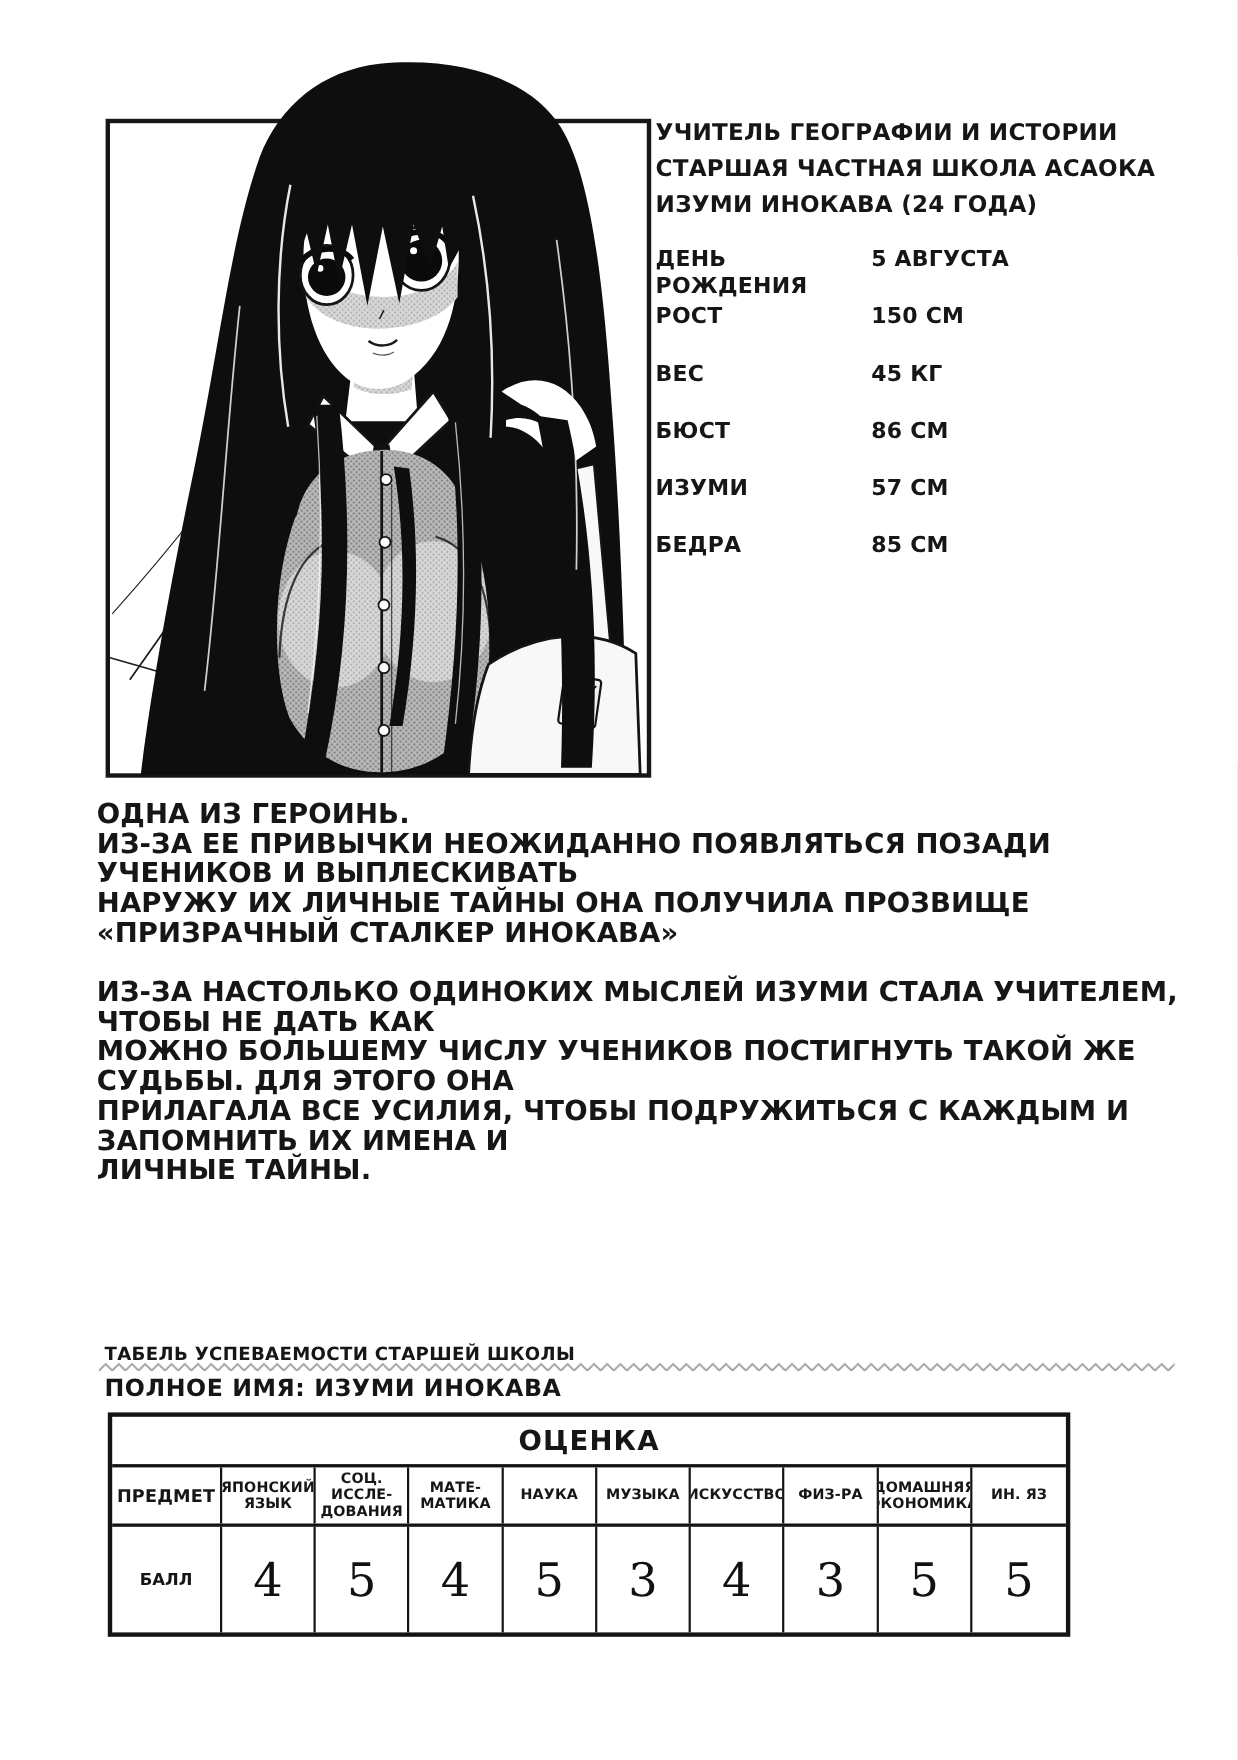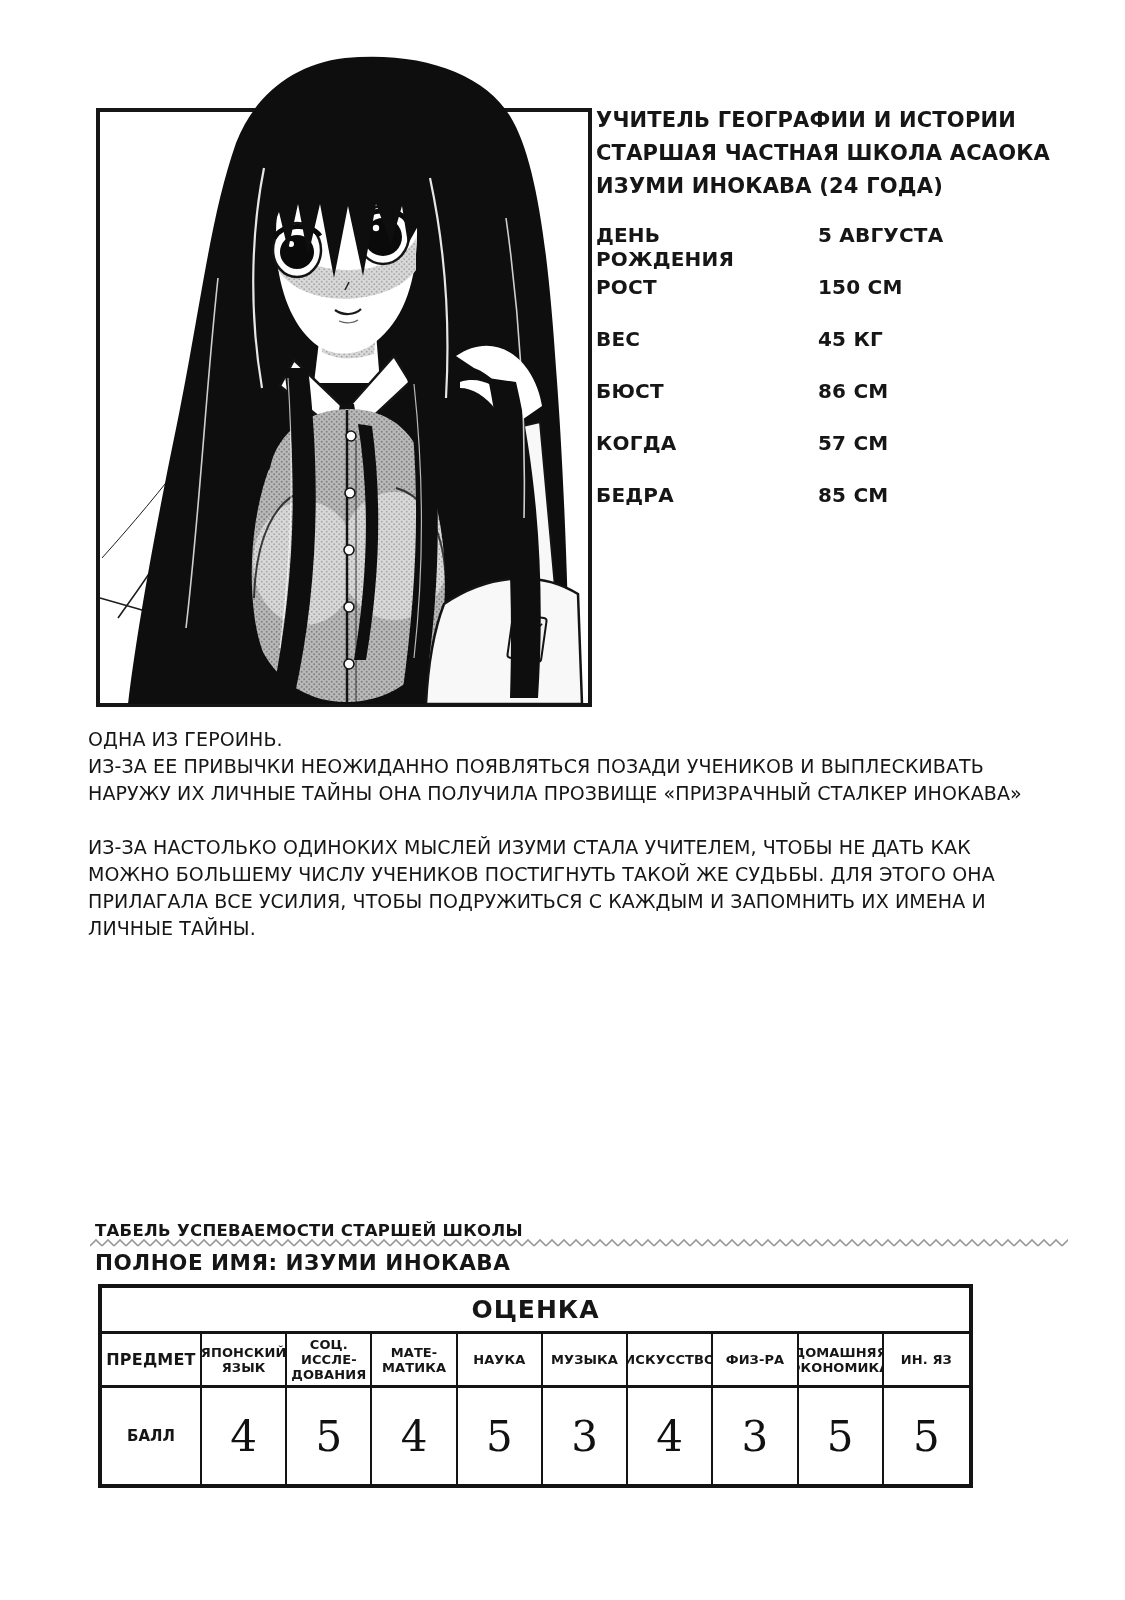--- a/index.html
+++ b/index.html
@@ -8,26 +8,26 @@
     position:relative; width:1125px; height:1600px; margin:0 auto;
     background:#ffffff; overflow:hidden; color:#161616;
     font-family:"DejaVu Sans","Liberation Sans",sans-serif;
   }
   
   .portrait { position:absolute; left:58px; top:38px; width:545px; height:680px; }
   
   .info { position:absolute; left:596px; top:104px; width:520px; }
   .info-title { font-size:21px; font-weight:bold; line-height:33px; letter-spacing:.2px; }
   .stats { margin-top:20px; }
-  .stat-row { display:flex; height:52px; align-items:flex-start; font-size:20px; font-weight:bold; letter-spacing:.2px;gap:26px; }
+  .stat-row { display:flex; height:52px; align-items:flex-start; font-size:20px; font-weight:bold; letter-spacing:.2px; }
   .stat-label { width:196px; flex:none; }
   
   .description { position:absolute; left:88px; top:726px; width:1018px; }
   .description p {
-    font-size:19px; font-weight:normal; line-height:27px; letter-spacing:.1px;
+    font-size:25px; font-weight:bold; line-height:27px; letter-spacing:.1px;
     white-space:pre-line;
   }
   .description p + p { margin-top:27px; }
   
   .section-title { position:absolute; left:95px; top:1221px; font-size:16.5px; font-weight:bold; letter-spacing:.3px; }
   .wavy { position:absolute; left:90px; top:1238px; }
   .full-name { position:absolute; left:95px; top:1250px; font-size:21.5px; font-weight:bold; letter-spacing:.5px; }
   .grades-table {
     position:absolute; left:98px; top:1284px; width:875px;
     border:4px solid #141414; background:#fff;
@@ -157,21 +157,21 @@
       </div>
       <div class="stat-row">
         <span class="stat-label">ВЕС</span>
         <span class="stat-value">45 КГ</span>
       </div>
       <div class="stat-row">
         <span class="stat-label">БЮСТ</span>
         <span class="stat-value">86 СМ</span>
       </div>
       <div class="stat-row">
-        <span class="stat-label">КОГДА</span>
+        <span class="stat-label">ИЗУМИ</span>
         <span class="stat-value">57 СМ</span>
       </div>
       <div class="stat-row">
         <span class="stat-label">БЕДРА</span>
         <span class="stat-value">85 СМ</span>
       </div>
     </div>
   </div>
 
   <div class="description">

